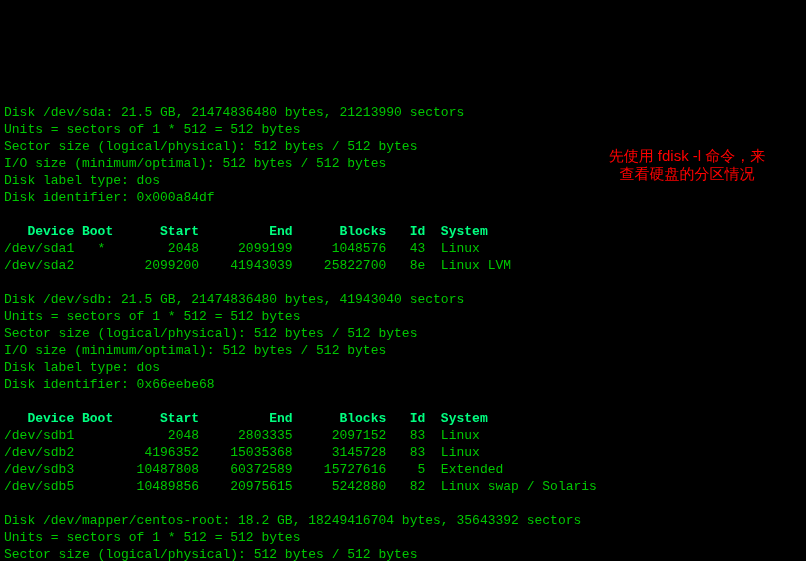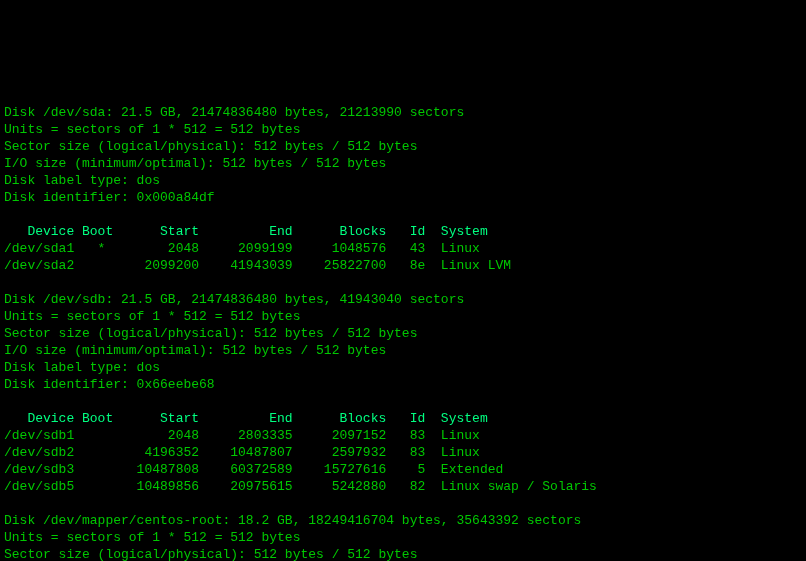--- a/index.html
+++ b/index.html
@@ -1,17 +1,17 @@
 <!DOCTYPE html>
 <html><head>
 <meta charset="utf-8">
 <style>
   html,body{margin:0;padding:0;background:#000;font-family:"Courier New",monospace;font-size:13px;line-height:17px;color:#00c800;white-space:pre;width:806px;height:561px;overflow:hidden}
   .term{padding:2px 4px}
-  .hdr{color:#00ff80;font-weight:normal}
+  .hdr{color:#00ff80;font-weight:bold}
   .annot{position:absolute;color:#ff0000;font-family:"SimSun","Microsoft YaHei",sans-serif;font-size:15px;line-height:18px;white-space:normal;text-align:center}
   .annot1{left:572px;top:147px;width:230px}
 </style>
 </head>
 <body>
 
 
 
 <div class="term">
 <span>Disk /dev/sda: 21.5 GB, 21474836480 bytes, 21213990 sectors</span>
@@ -27,32 +27,32 @@
 
 <span>Disk /dev/sdb: 21.5 GB, 21474836480 bytes, 41943040 sectors</span>
 <span>Units = sectors of 1 * 512 = 512 bytes</span>
 <span>Sector size (logical/physical): 512 bytes / 512 bytes</span>
 <span>I/O size (minimum/optimal): 512 bytes / 512 bytes</span>
 <span>Disk label type: dos</span>
 <span>Disk identifier: 0x66eebe68</span>
 
 <span class="hdr">   Device Boot      Start         End      Blocks   Id  System</span>
 <span>/dev/sdb1            2048     2803335     2097152   83  Linux</span>
-<span>/dev/sdb2         4196352    10487807     2597932   83  Linux</span>
+<span>/dev/sdb2         4196352    15035368     3145728   83  Linux</span>
 <span>/dev/sdb3        10487808    60372589    15727616    5  Extended</span>
 <span>/dev/sdb5        10489856    20975615     5242880   82  Linux swap / Solaris</span>
 
 <span>Disk /dev/mapper/centos-root: 18.2 GB, 18249416704 bytes, 35643392 sectors</span>
 <span>Units = sectors of 1 * 512 = 512 bytes</span>
 <span>Sector size (logical/physical): 512 bytes / 512 bytes</span>
 
 
 
 
 
 
 
 </div>
 
-<div class="annot annot1"><br></div>
+<div class="annot annot1"><span>先使用 fdisk -l 命令，来</span><br><span>查看硬盘的分区情况</span></div>
 
 
 
 
 </body></html>

